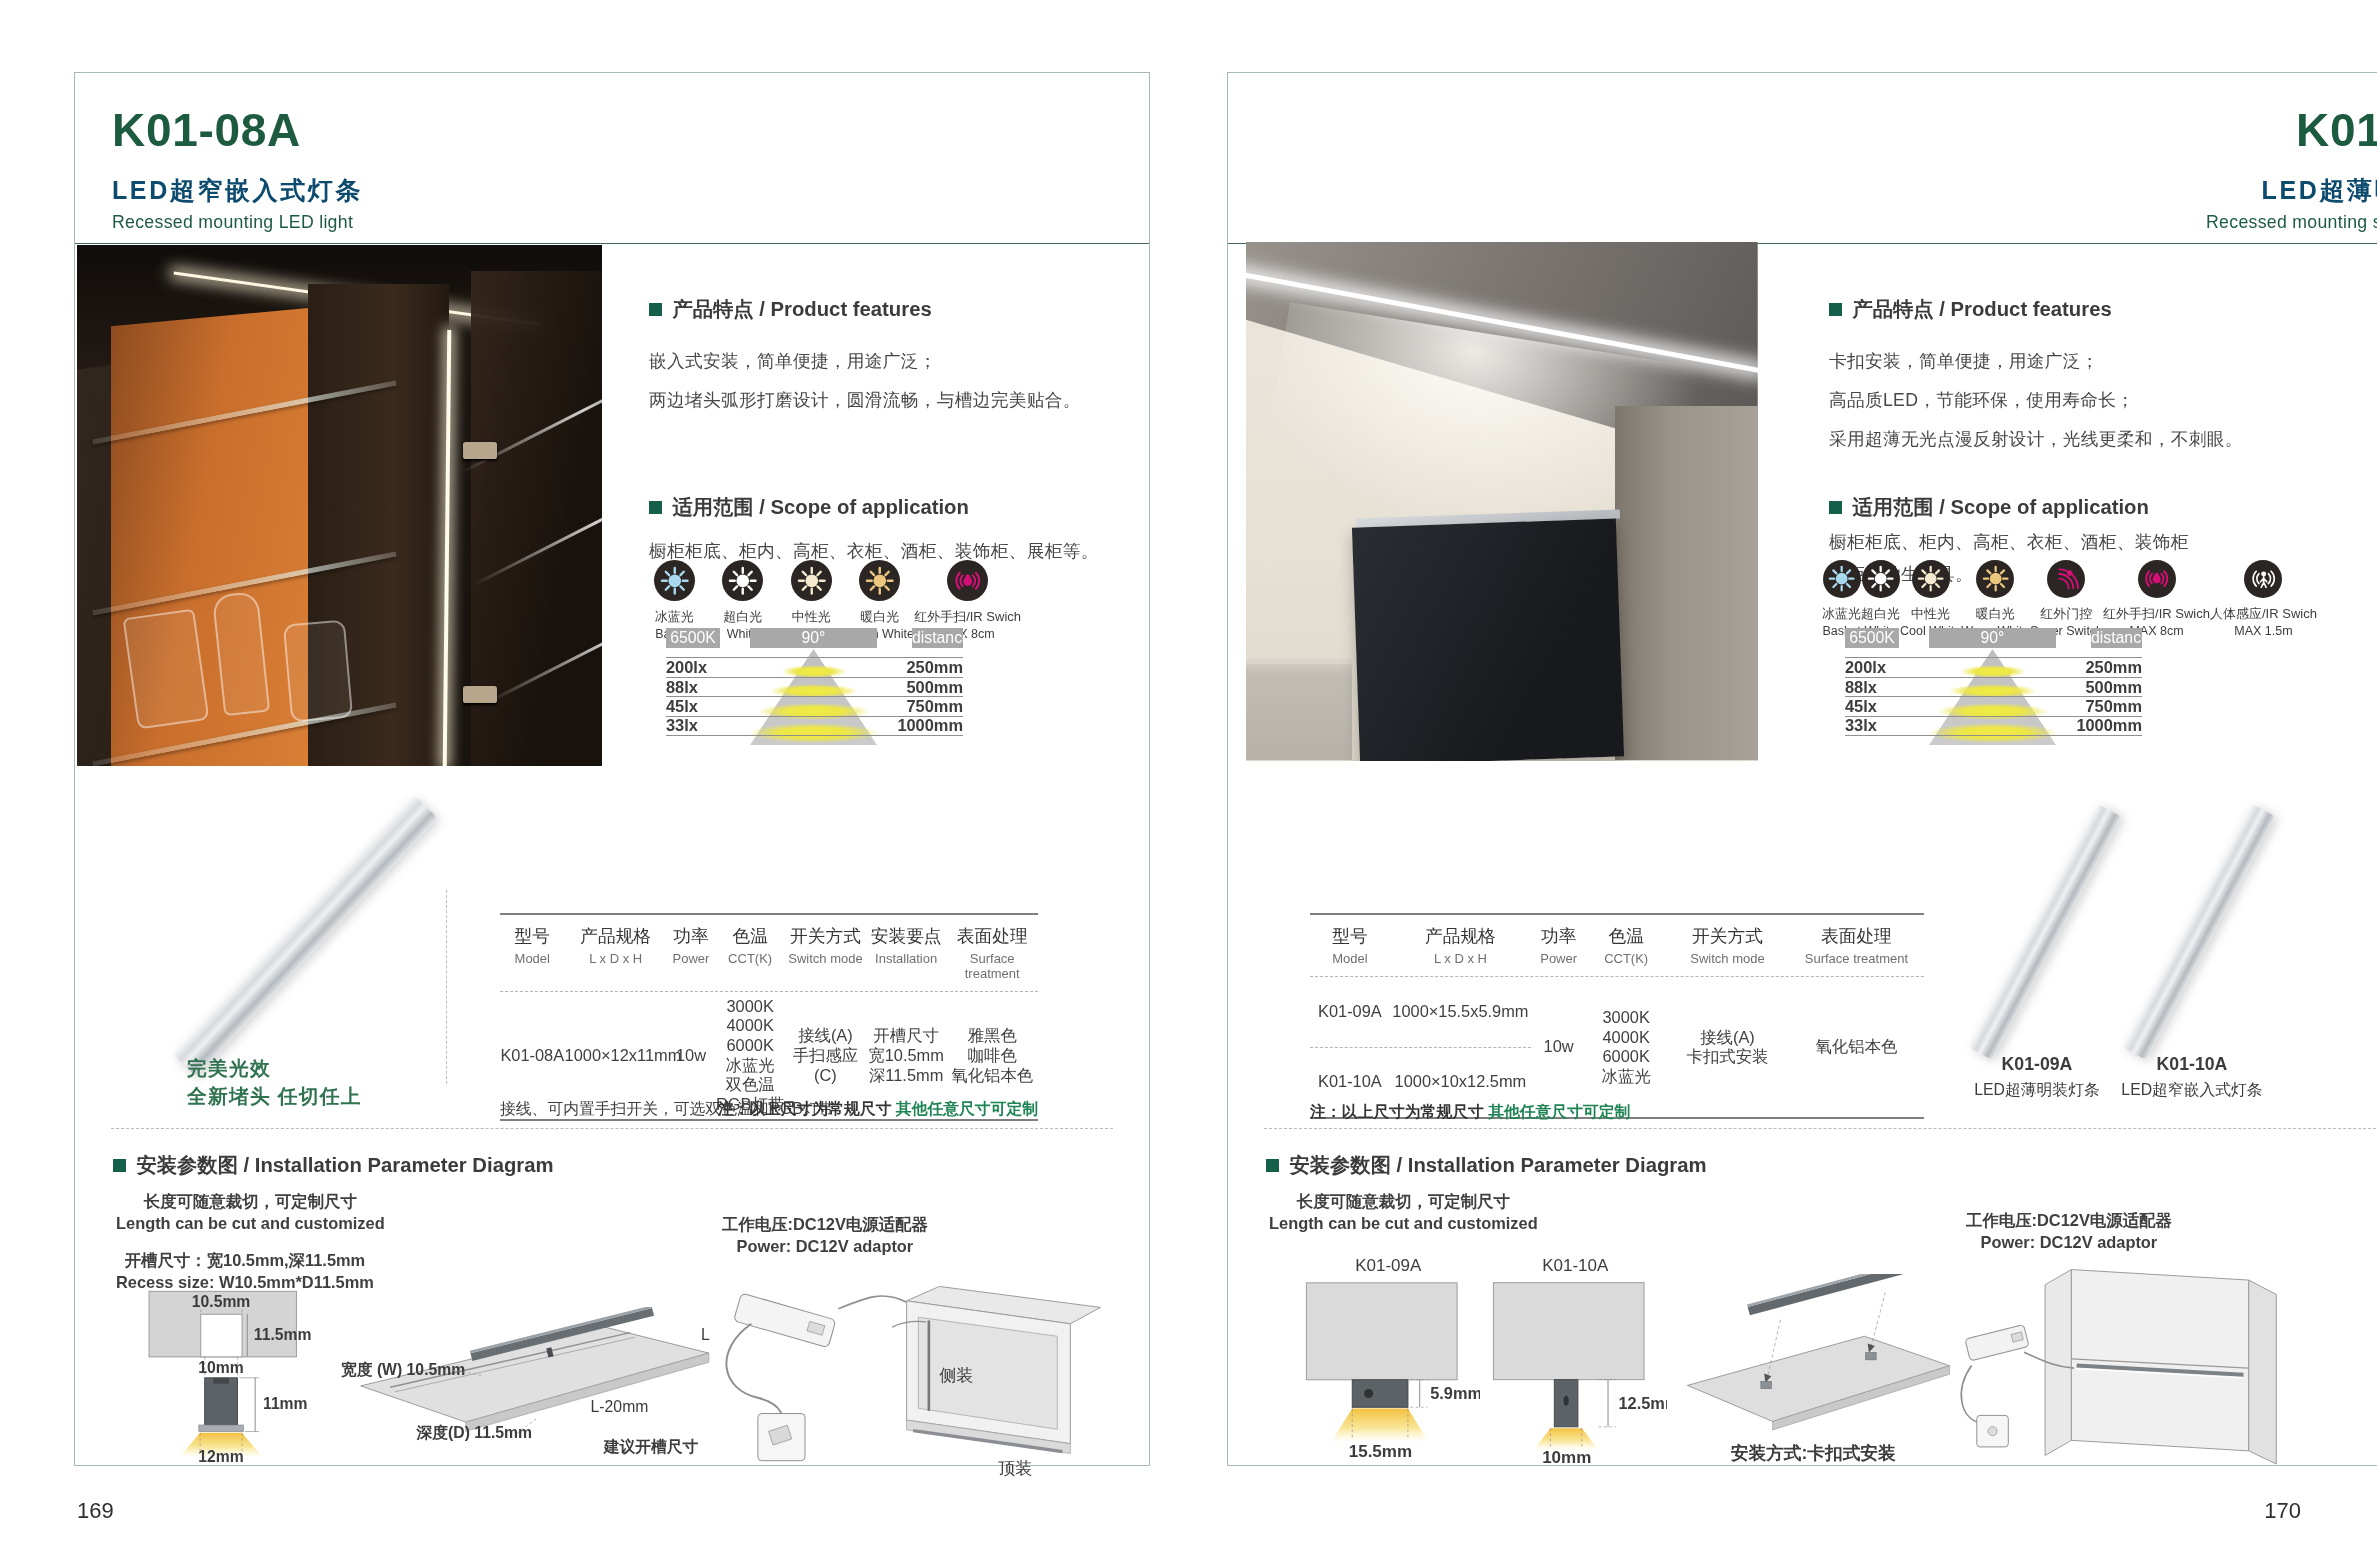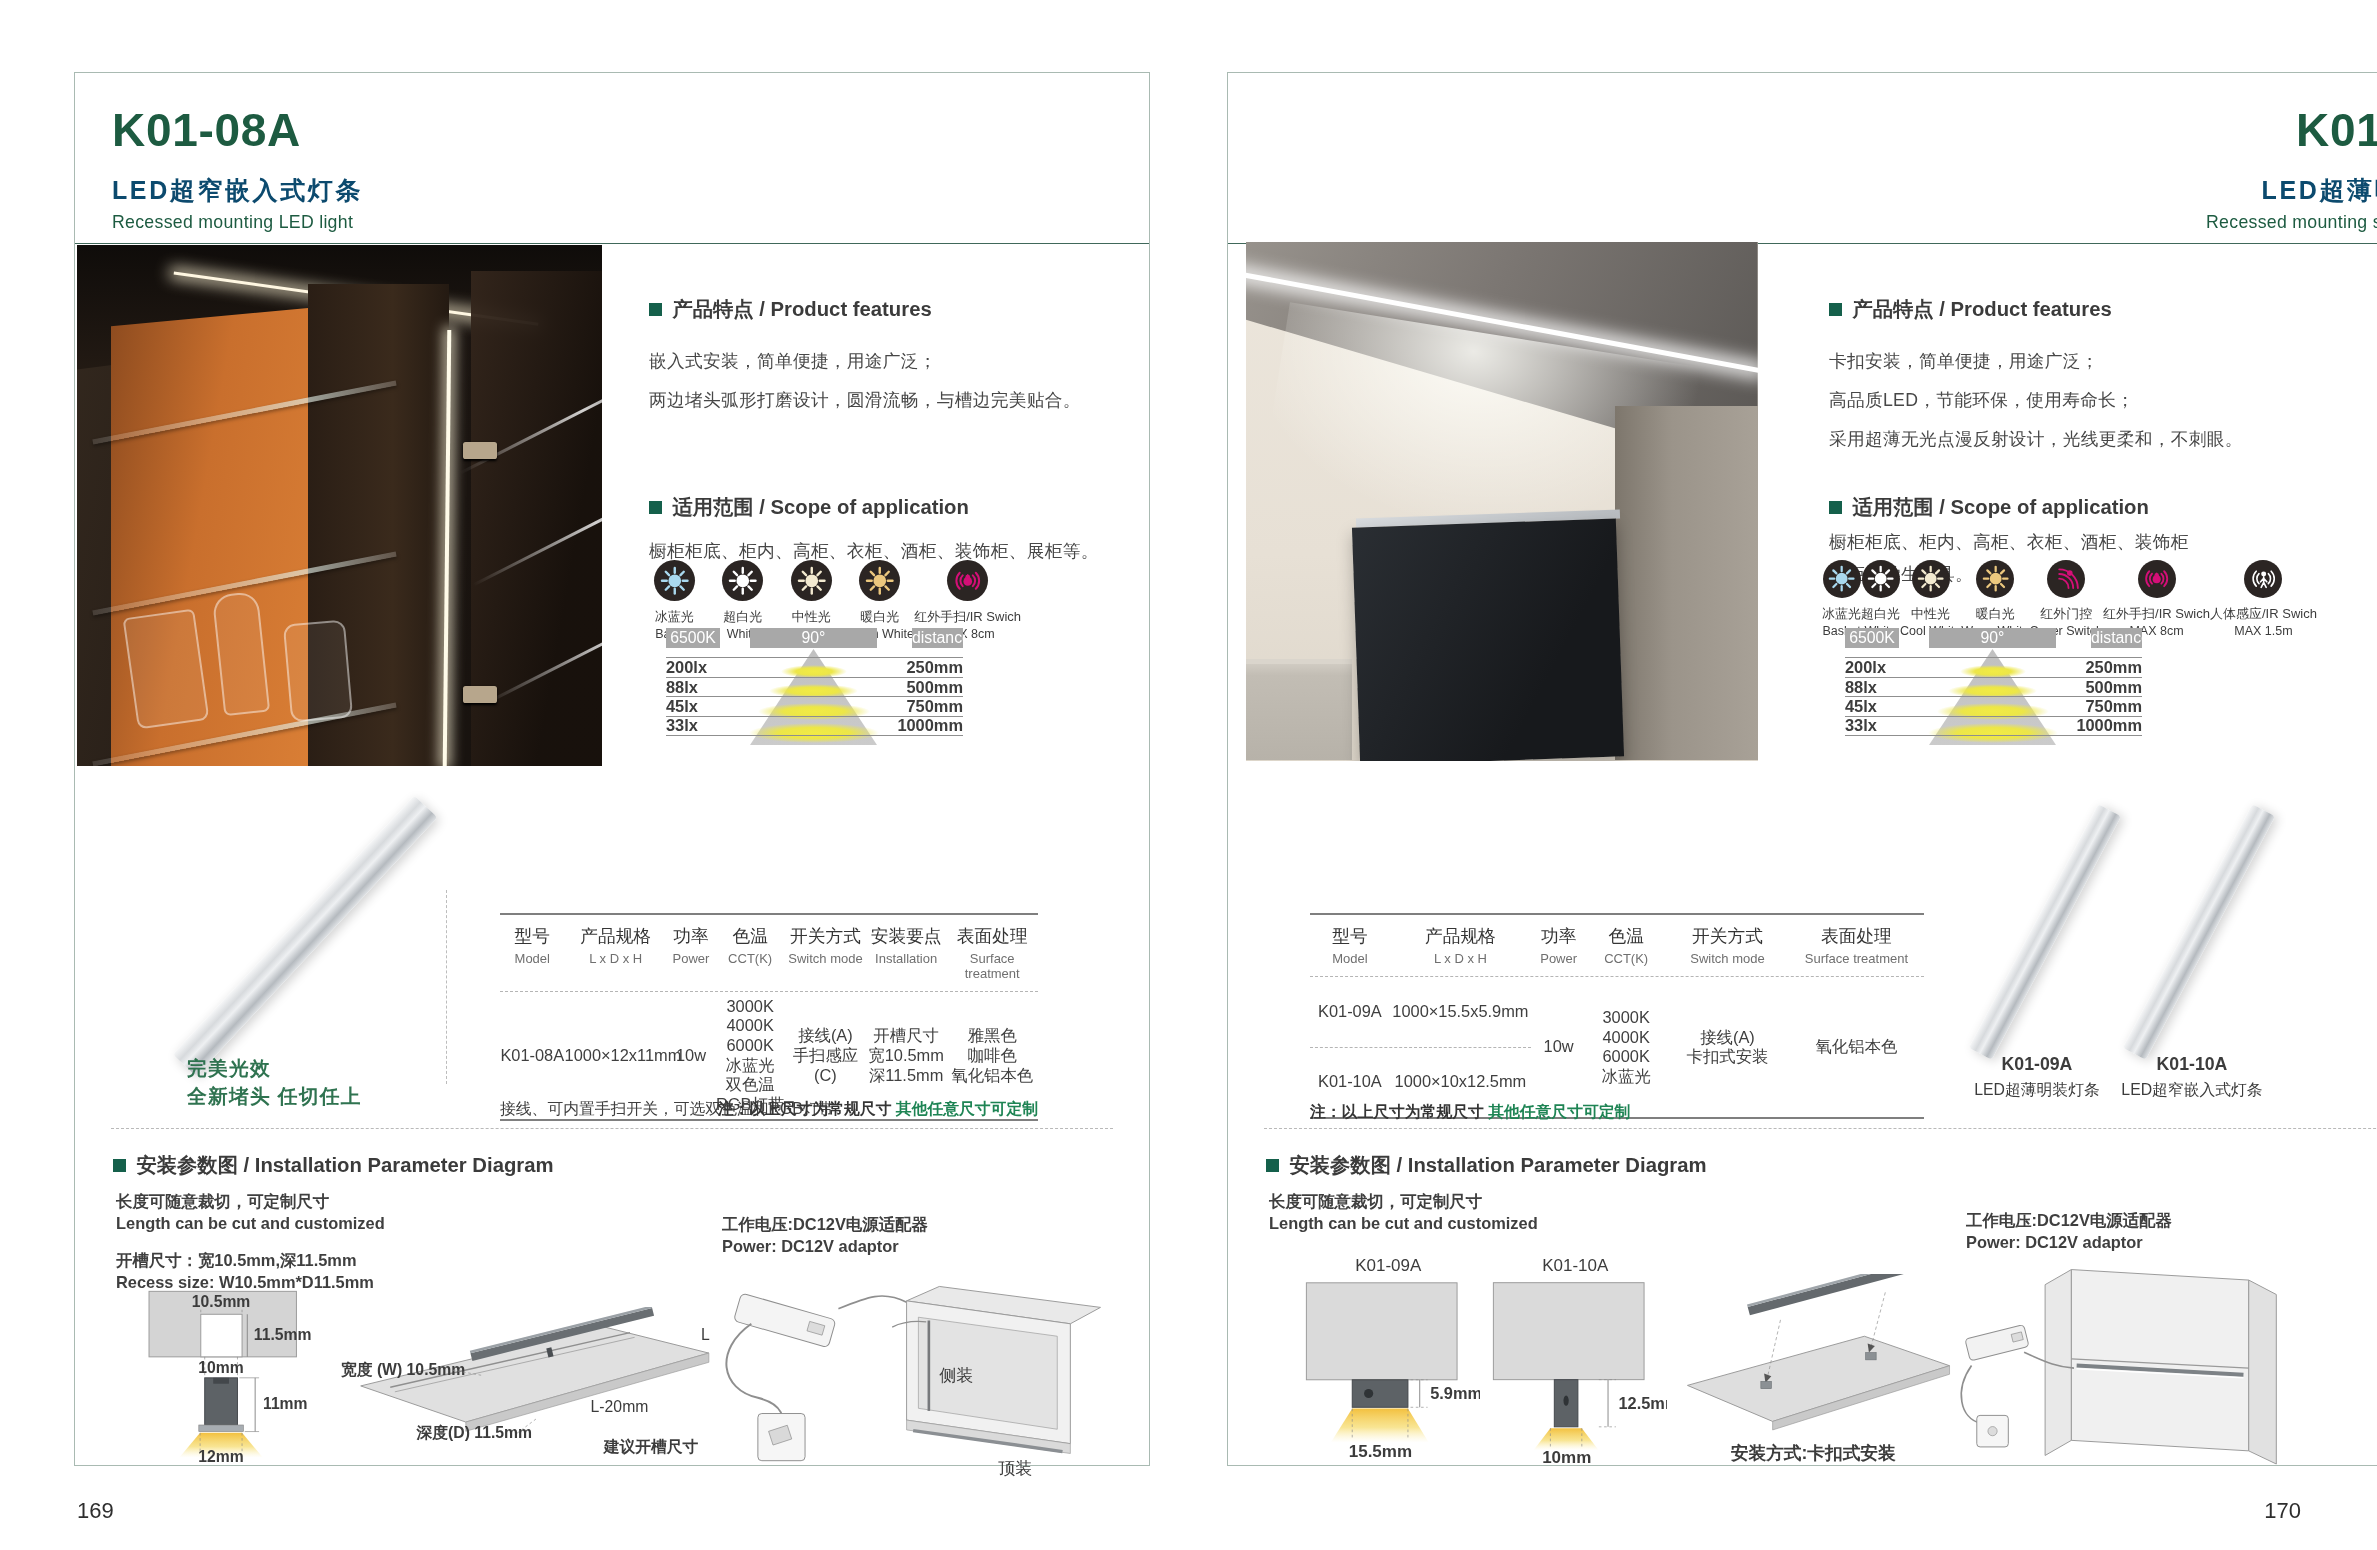--- a/index.html
+++ b/index.html
@@ -141,21 +141,21 @@
   .stack .cell { flex:1; display:flex; align-items:center; justify-content:center; }
   .mid-dash { position:absolute; left:0; top:50%; width:36%; border-top:1.3px dashed #b5b5b5; }
 
   .note { position:absolute; font-size:15.8px; color:#3f3f3f; }
   .note b { font-weight:bold; color:#353535; }
   .note .grn { color:#1e8454; font-weight:bold; }
 
   
   .inst-title { position:absolute; display:flex; align-items:center; gap:10.5px; font-size:20.3px; font-weight:bold; color:#3b3b3b; }
   .inst-text { position:absolute; font-size:16.4px; color:#3f3f3f; line-height:22px; }
-  .inst-text .b { font-weight:bold; }
+  .inst-text .b { font-weight:bold;text-align:center; }
   svg text { fill:#3c3c3c; font-family:"Liberation Sans","DejaVu Sans",sans-serif; }
   .diag { position:absolute; }
 
   .pagenum { position:absolute; top:1498px; font-size:22px; color:#2e2e2e; }
   .pagenum-l { left:77px; }
   .pagenum-r { left:2230px; width:71px; text-align:right; }
 </style>
 </head>
 <body>
 

